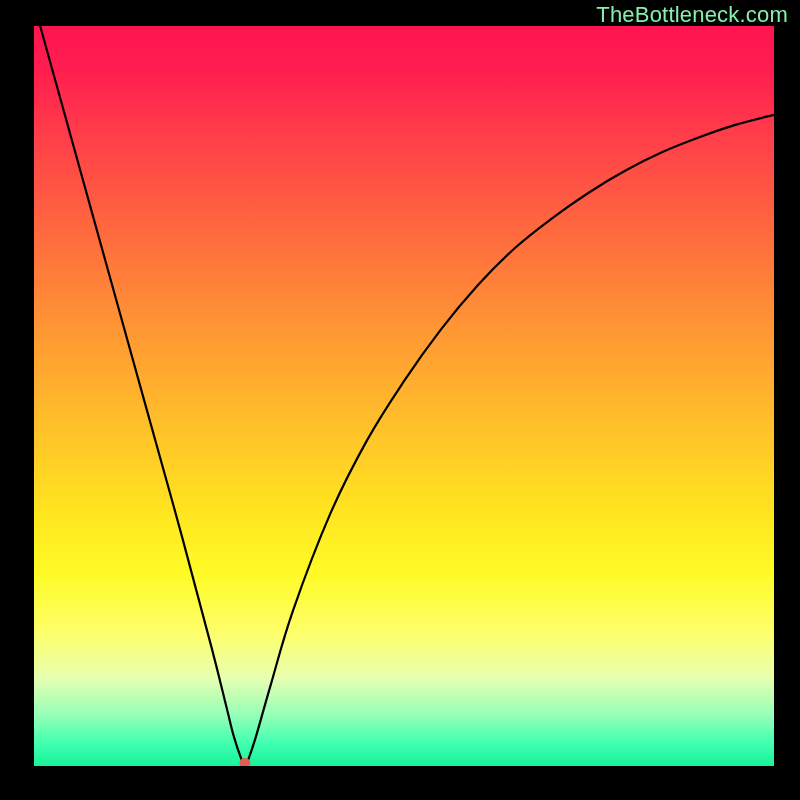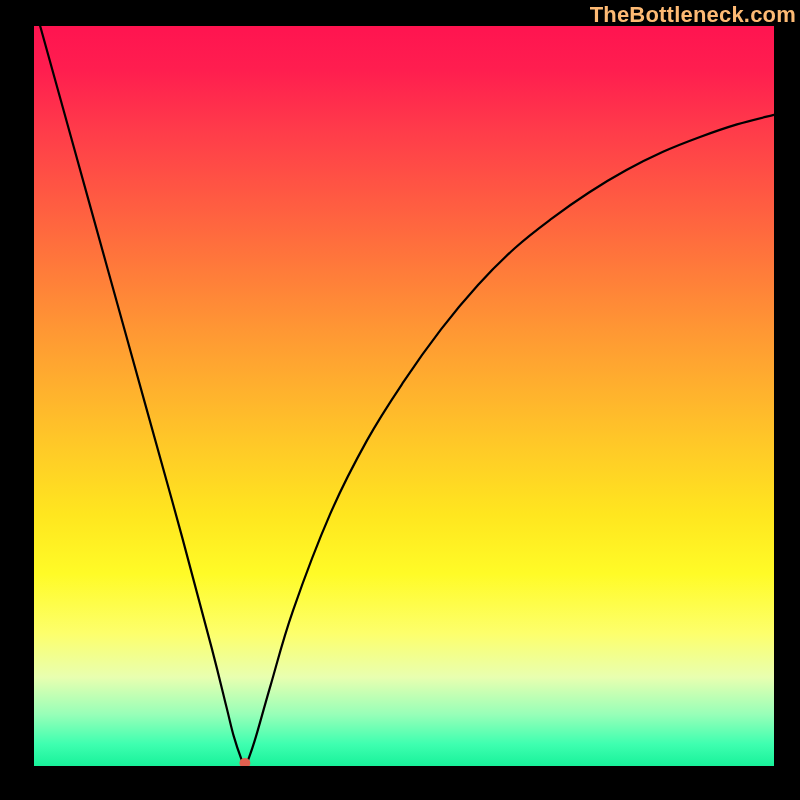--- a/index.html
+++ b/index.html
@@ -13,24 +13,24 @@
   }
   .frame {
     position: relative;
     width: 800px;
     height: 800px;
     background: #000;
   }
   .watermark {
     position: absolute;
     top: 2px;
-    right: 4px;
-    color: #fdba74;
+    right: 12px;
+    color: #86efac;
     font-size: 22px;
-    font-weight: 700;
+    font-weight: 400;
     letter-spacing: 0.2px;
     z-index: 5;
   }
   .plot-area {
     position: absolute;
     left: 34px;
     top: 26px;
     width: 740px;
     height: 740px;
     overflow: hidden;

